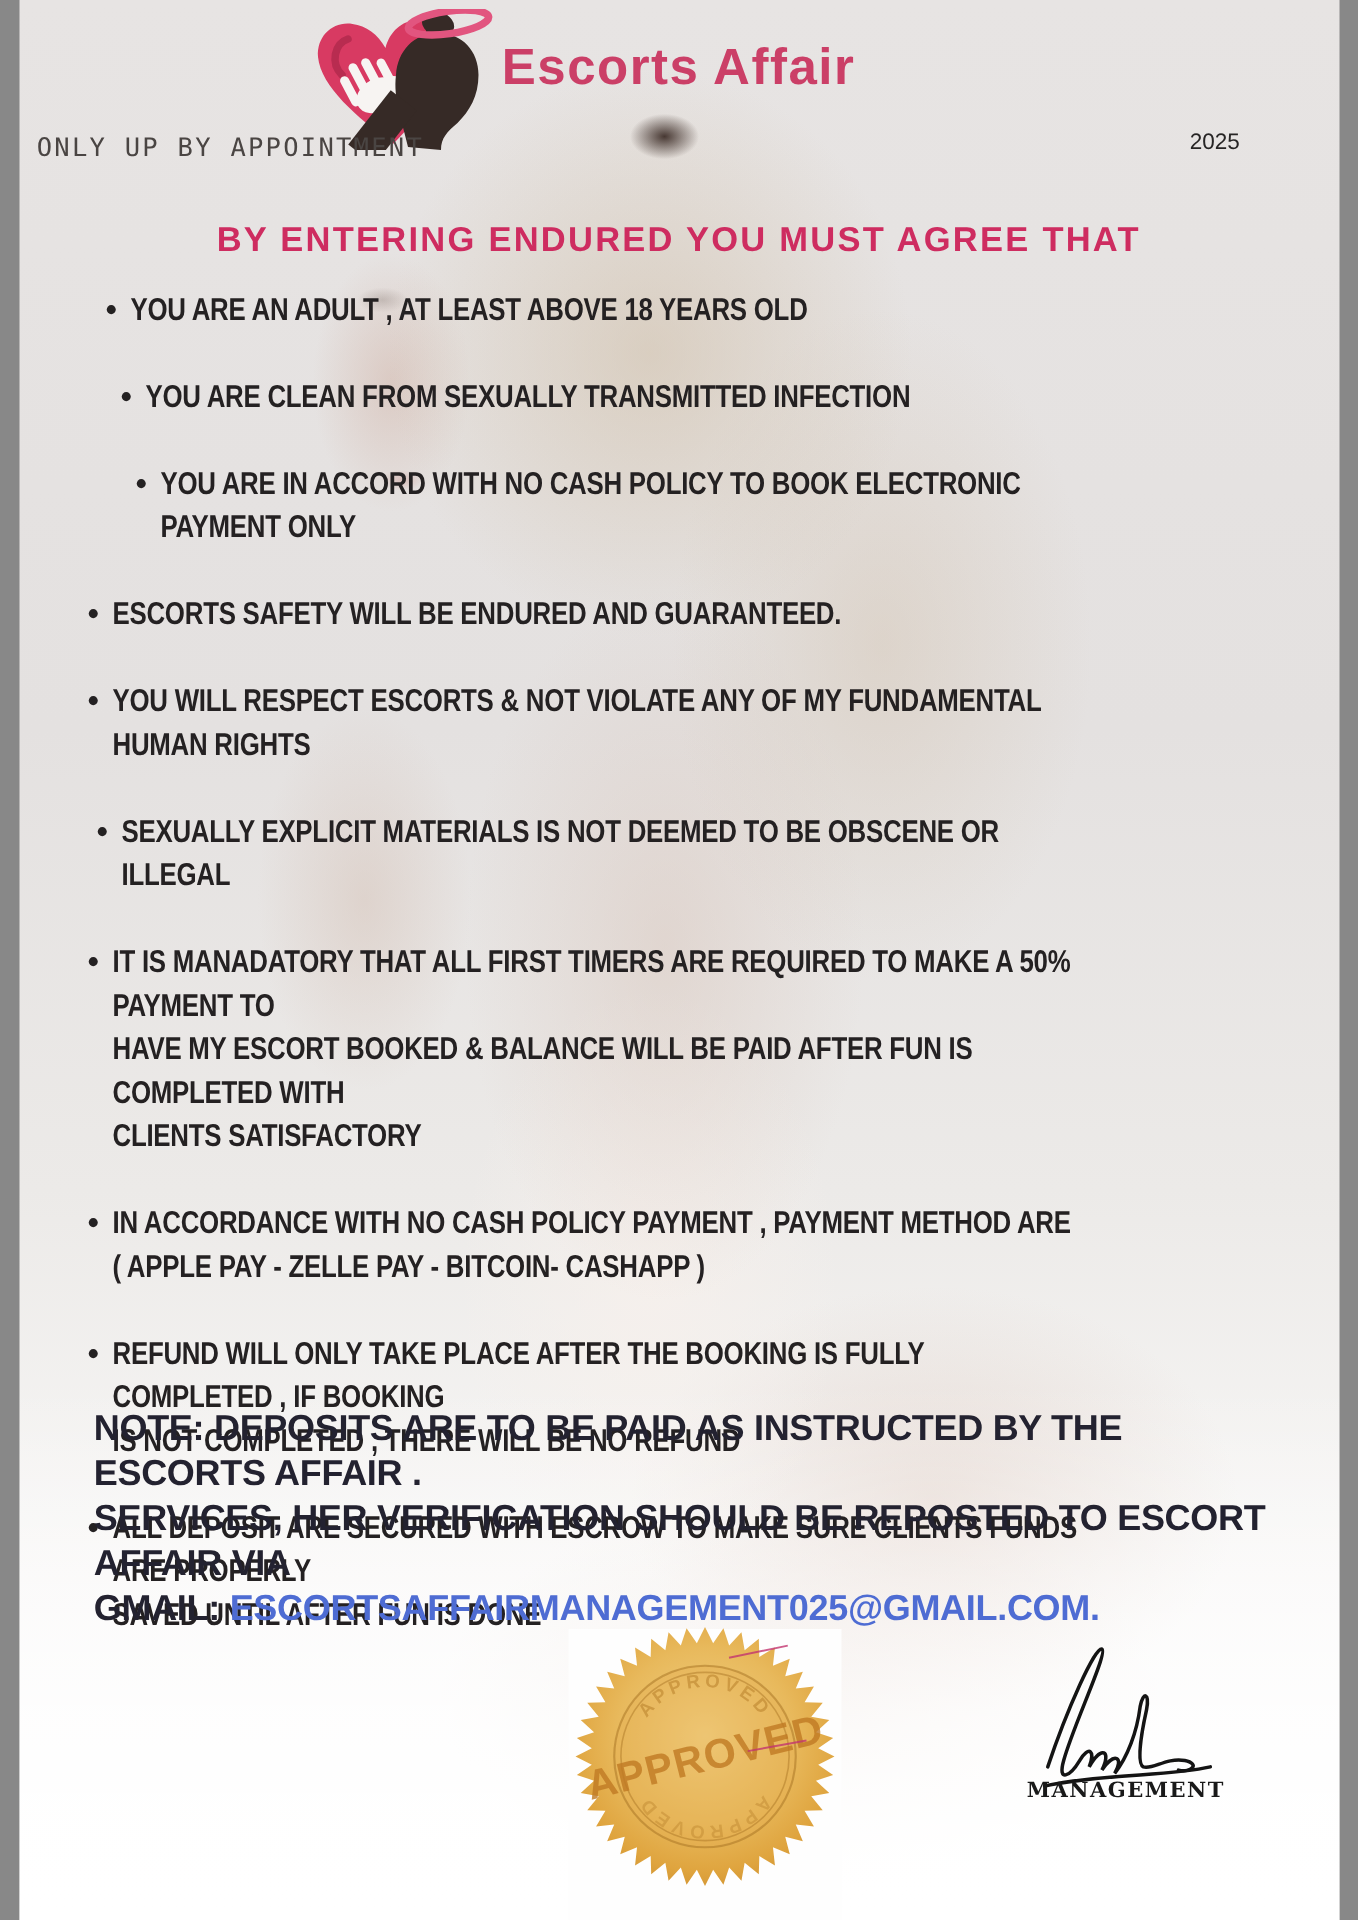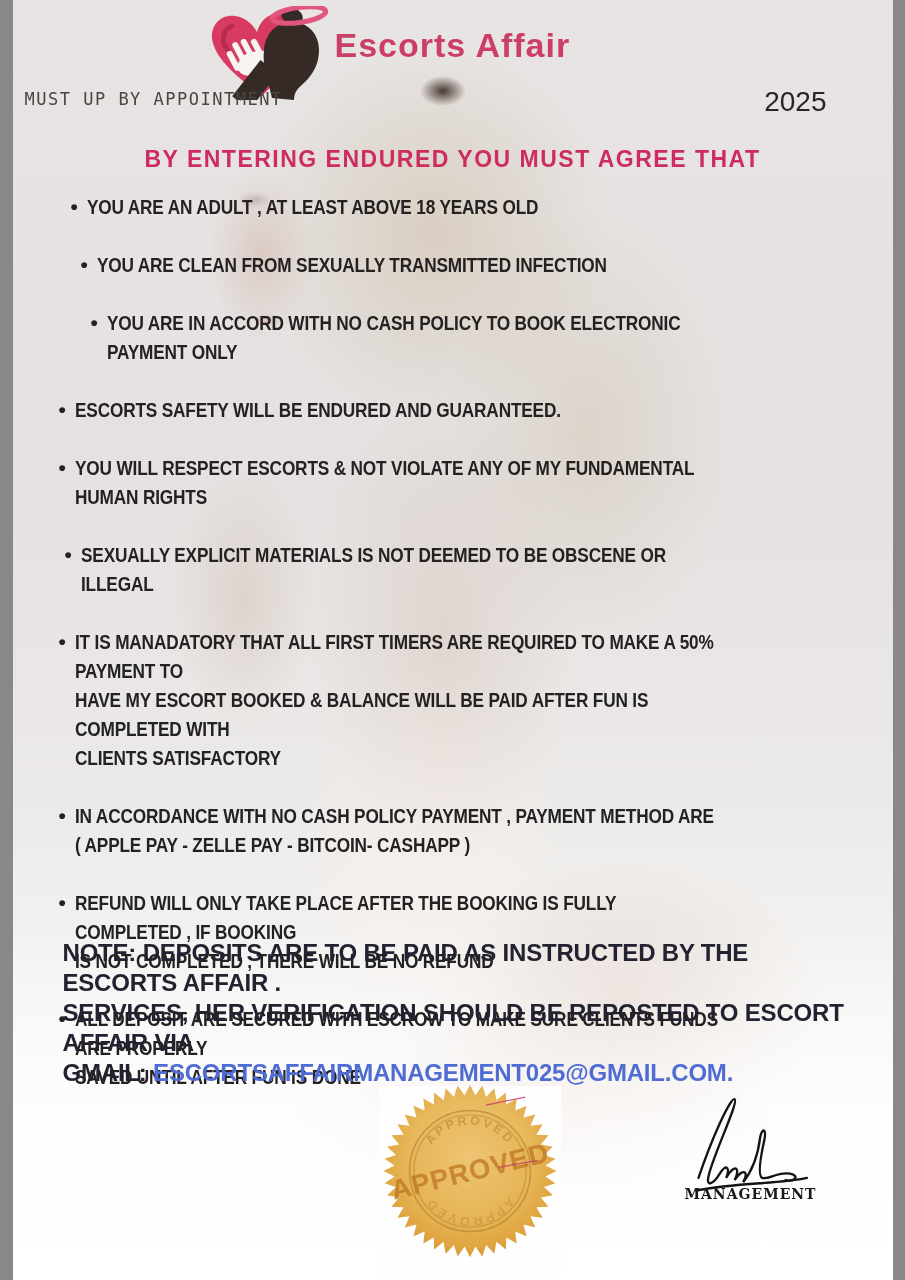--- a/index.html
+++ b/index.html
@@ -27,21 +27,21 @@
     background:radial-gradient(closest-side, rgba(58,42,36,0.92), rgba(58,42,36,0) 72%); }
   .bg-fade-bottom { position:absolute; inset:0; pointer-events:none;
     background:linear-gradient(180deg, rgba(255,255,255,0) 72%, rgba(255,255,255,0.75) 90%, #ffffff 100%); }
 
   
   .logo { position:absolute; left:188px; top:6px; width:132px; height:94px; }
   .brand-title { position:absolute; left:322px; top:26px; font-size:34px; font-weight:bold;
     letter-spacing:1px; color:#cb3f67; }
   .tagline { position:absolute; left:12px; top:89px; font-family:"DejaVu Sans Mono", monospace;
     font-size:17px; letter-spacing:1.5px; color:#4a4543; }
-  .year { position:absolute; right:66px; top:86px; font-size:28px; color:#272525; }
+  .year { position:absolute; right:66px; top:86px; font-size:15px; color:#272525; }
 
   
   .heading { position:absolute; top:146px; left:0; right:0; text-align:center;
     font-size:23px; font-weight:bold; letter-spacing:1.5px; color:#ce2c60; }
 
   
   .terms { position:absolute; top:192px; left:46px; right:28px; }
   .term { display:flex; margin-bottom:29px; color:#242122; }
   .term .bullet { width:16px; flex:0 0 16px; font-size:21px; line-height:29px; font-weight:bold; }
   .term .term-text { flex:1; font-size:21px; font-weight:bold; line-height:29px;
@@ -90,21 +90,21 @@
     </g>
     <g fill="#362a26">
       <path d="M70,92 C66,74 60,60 62,44 C63,28 74,16 90,16 C106,16 117,28 117,44 C117,58 111,68 103,76 C96,82 92,86 92,94 Z"></path>
       <ellipse cx="90" cy="10" rx="11" ry="8" transform="rotate(18 90 10)"></ellipse>
       <rect x="82" y="10" width="14" height="12"></rect>
       <rect x="42" y="56" width="22" height="46" transform="rotate(38 53 79)"></rect>
     </g>
     <ellipse cx="97" cy="9" rx="27" ry="7.5" fill="none" stroke="#e2557f" stroke-width="5" transform="rotate(-8 97 9)"></ellipse>
   </svg>
   <div class="brand-title">Escorts Affair</div>
-  <div class="tagline">MUST UP BY APPOINTMENT</div>
+  <div class="tagline">ONLY UP BY APPOINTMENT</div>
   <div class="year">2025</div>
 
   <div class="heading">BY ENTERING ENDURED YOU MUST AGREE THAT</div>
 
   <div class="terms">
     <div class="term i0">
         <span class="bullet">•</span>
         <span class="term-text">YOU ARE AN ADULT , AT LEAST ABOVE 18 YEARS OLD</span>
       </div>
     <div class="term i1">

